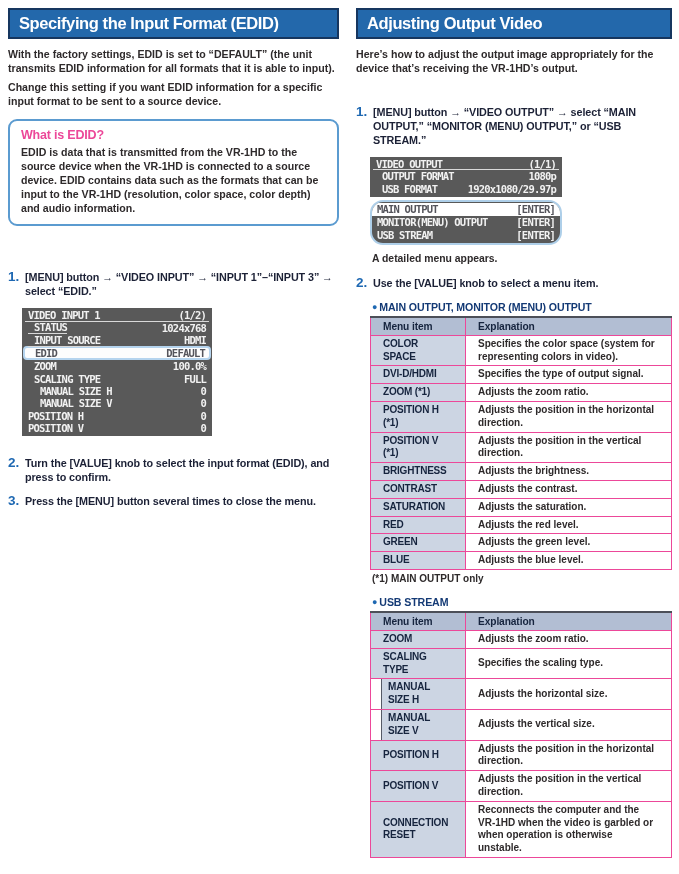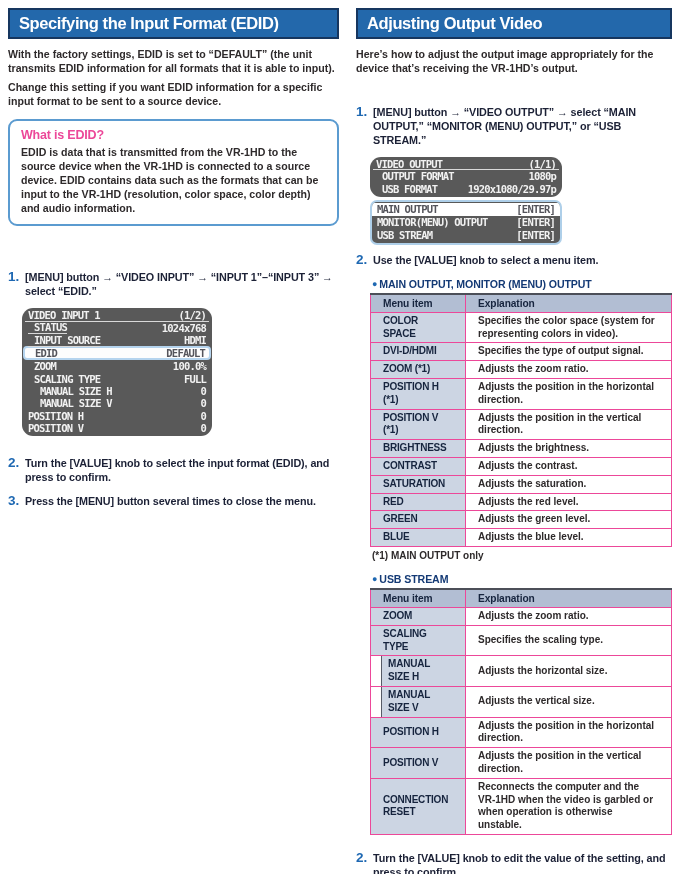--- a/index.html
+++ b/index.html
@@ -23,33 +23,33 @@
   .infobox p:last-child{margin-bottom:0;}
 
   
   .step{display:flex;margin:0 0 10px 0;}
   .step .num{color:#1e68b2;font-weight:bold;font-size:13.5px;width:17px;flex:0 0 auto;line-height:1.1;}
   .step .stext{font-weight:bold;color:#1c2136;font-size:10.8px;line-height:1.3;letter-spacing:-0.1px;}
   .step .substep{font-weight:normal;color:#2e2a2b;font-size:10.4px;margin-top:3px;}
 
   
   .lcd{background:#595959;color:#f2f2f2;font-family:"DejaVu Sans Mono",monospace;font-weight:bold;
-       font-size:10.5px;letter-spacing:-0.8px;box-sizing:border-box;padding:1px 3px 2px 3px;border-radius:11px;}
+       font-size:10.5px;letter-spacing:-0.8px;box-sizing:border-box;padding:1px 3px 2px 3px;}
   .lcd-left{width:190px;margin:4px 0 20px 14px;}
   .lrow{display:flex;justify-content:space-between;align-items:center;height:12.3px;padding:0 3px;box-sizing:border-box;}
   .lrow .ll{white-space:pre;}
   .lrow .lv{white-space:pre;}
   .lhead{border-bottom:1.5px solid #d9d9d9;}
   .ind1 .ll{padding-left:6px;}
   .ind2 .ll{padding-left:12px;}
   .underline .ll{border-bottom:1px solid #d9d9d9;}
   .lcd .selected{background:#fdfdfd;color:#54545b;border:2px solid #b5d4ee;border-radius:4px;height:14px;margin:0 -2px;padding:0 4px;}
   .lcdwrap{width:192px;margin:5px 0 8px 14px;}
   .lcd-top{padding-bottom:2px;}
-  .lcdgroup{margin-top:3px;border:2px solid #aecfe9;border-radius:7px;background:#595959;overflow:hidden;
+  .lcdgroup{margin-top:3px;border:2px solid #aecfe9;border-radius:13px;background:#595959;overflow:hidden;
             font-family:"DejaVu Sans Mono",monospace;font-weight:bold;font-size:10.5px;letter-spacing:-0.8px;color:#f2f2f2;
             padding:1px 0;}
   .lcdgroup .lrow{height:13px;padding:0 5px;}
   .lcdgroup .selected{background:#ffffff;color:#54545b;}
   .caption{font-size:10.4px;color:#2e2a2b;font-weight:bold;margin:0 0 12px 16px;}
 
   
   .subhead{margin:2px 0 3px 16px;font-size:10.6px;font-weight:bold;color:#143a75;letter-spacing:-0.1px;}
   .subhead::before{content:"●";color:#1e68b2;margin-right:2px;font-size:9px;vertical-align:1px;}
 
@@ -202,20 +202,21 @@
             <span class="lv">[ENTER]</span>
           </div>
 
           <div class="lrow">
             <span class="ll">USB STREAM</span>
             <span class="lv">[ENTER]</span>
           </div>
         </div>
     </div>
 
+    <p class="caption">A detailed menu appears.</p>
 
     <div class="step">
       <span class="num">2.</span>
       <div class="stext">Use the [VALUE] knob to select a menu item.</div>
     </div>
 
     <div class="subhead">MAIN OUTPUT, MONITOR (MENU) OUTPUT</div>
     <table class="spec">
       <colgroup>
           <col class="c1">

